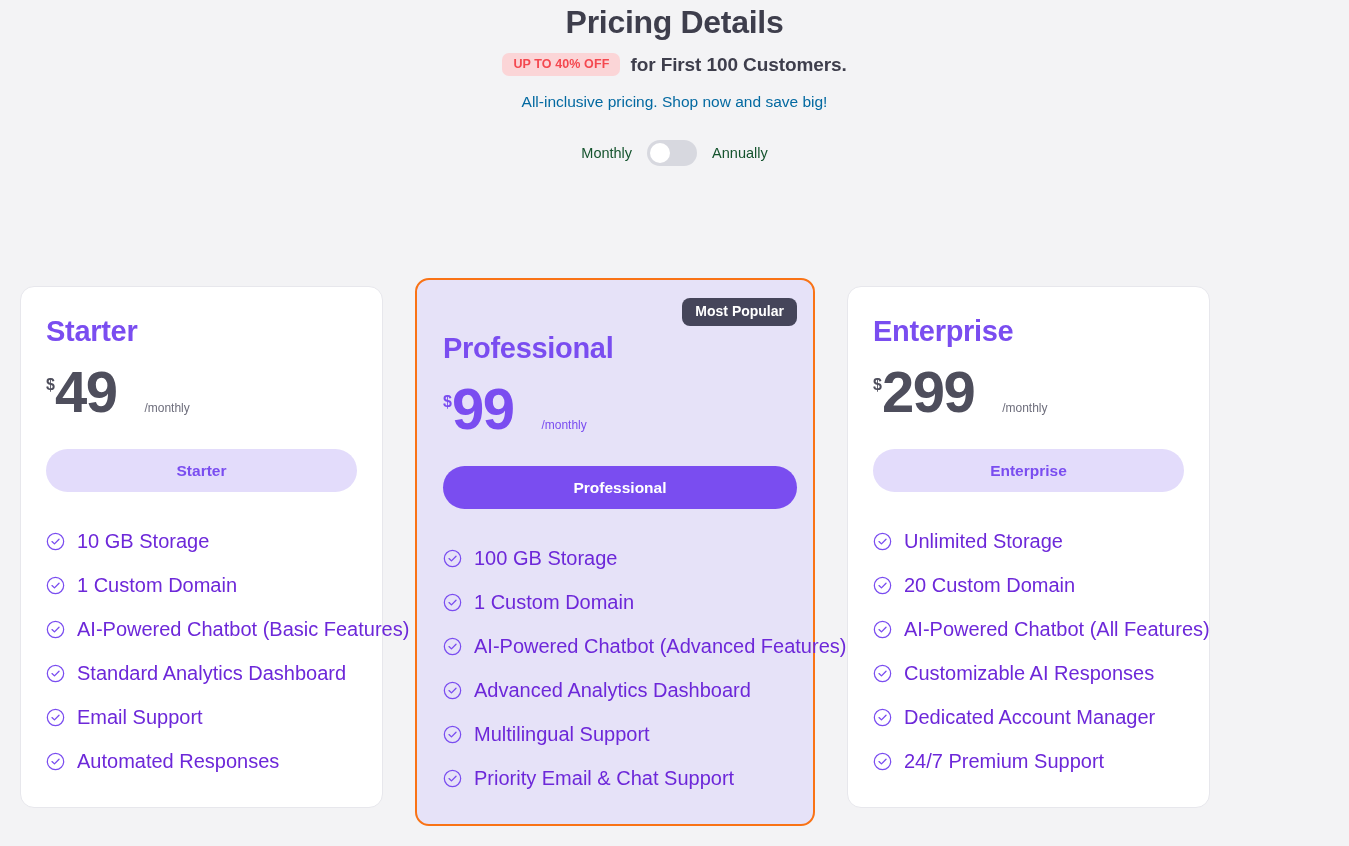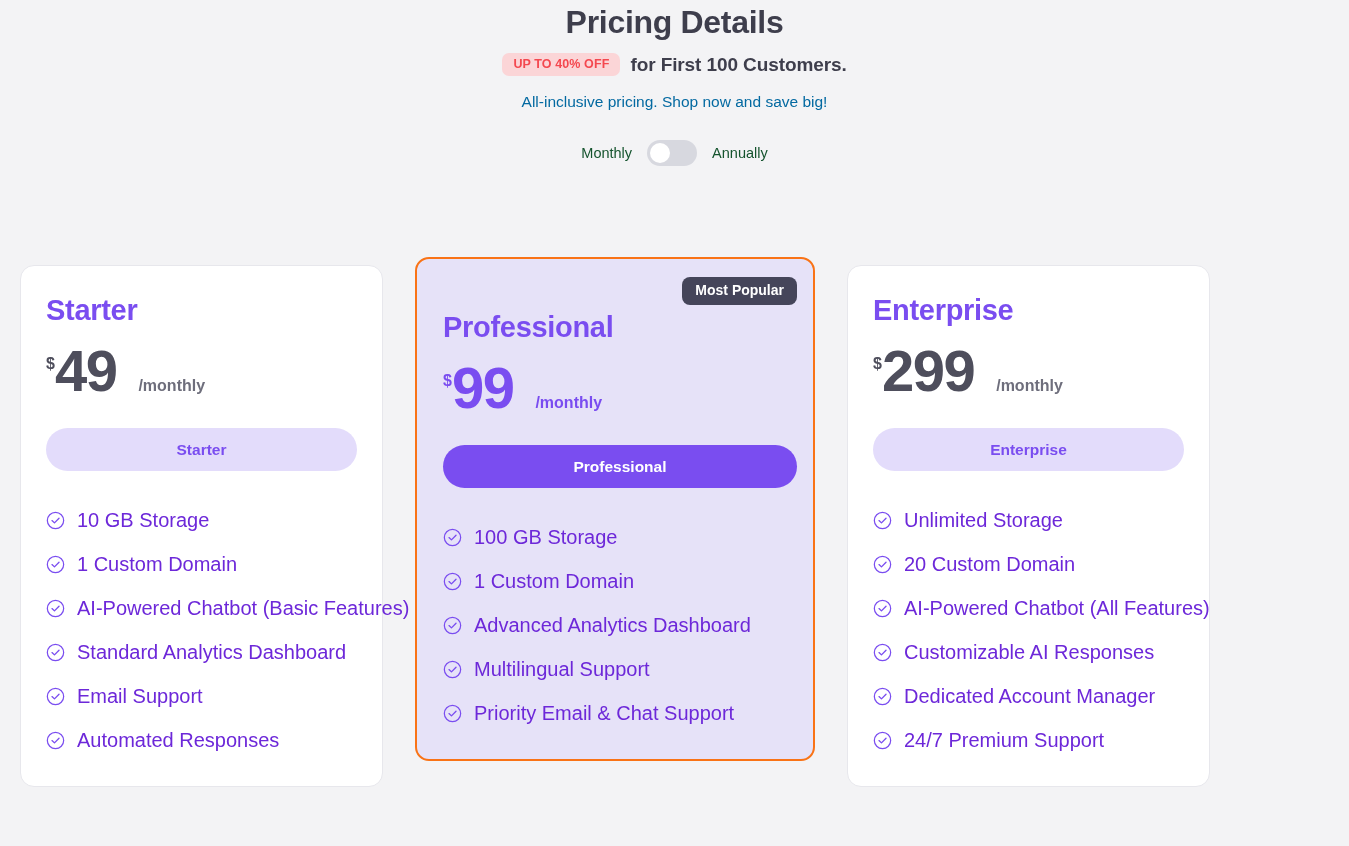--- a/index.html
+++ b/index.html
@@ -100,21 +100,21 @@
     left: 3px;
     width: 20px;
     height: 20px;
     background: #ffffff;
     border-radius: 50%;
   }
 
   
   .cards {
     position: absolute;
-    top: 265px;
+    top: 286px;
     left: 0;
     width: 1230px;
     display: flex;
     justify-content: center;
     align-items: flex-start;
     gap: 32px;
   }
 
   .card {
     width: 363px;
@@ -174,24 +174,23 @@
 
   .amount {
     font-size: 58px;
     font-weight: bold;
     color: #4e4e5c;
     letter-spacing: -1.5px;
     line-height: 58px;
   }
 
   .period {
-    font-size: 16px;
+    font-size: 12px;
     color: #6e6e7c;
-    margin-left: 22px;
-    font-weight: bold;
+    margin-left: 28px;
   }
 
   .card.featured .currency,
   .card.featured .amount { color: #7a4df0; }
   .card.featured .period { color: #7a4df0; }
 
   .cta {
     display: block;
     width: 100%;
     margin-top: 28px;
@@ -339,20 +338,27 @@
               <circle cx="10" cy="10" r="8.6" stroke="#7a4df0" stroke-width="1.3" fill="none"></circle>
               <path d="M6.3 10.1 L8.9 12.5 L13.7 7.6" stroke="#7a4df0" stroke-width="1.4" stroke-linecap="round" stroke-linejoin="round" fill="none"></path>
             </svg>
             <span class="feature-text">1 Custom Domain</span>
           </li>
           <li class="feature">
             <svg class="check-icon" viewBox="0 0 20 20" fill="none">
               <circle cx="10" cy="10" r="8.6" stroke="#7a4df0" stroke-width="1.3" fill="none"></circle>
               <path d="M6.3 10.1 L8.9 12.5 L13.7 7.6" stroke="#7a4df0" stroke-width="1.4" stroke-linecap="round" stroke-linejoin="round" fill="none"></path>
             </svg>
+            <span class="feature-text">AI-Powered Chatbot (Advanced Features)</span>
+          </li>
+          <li class="feature">
+            <svg class="check-icon" viewBox="0 0 20 20" fill="none">
+              <circle cx="10" cy="10" r="8.6" stroke="#7a4df0" stroke-width="1.3" fill="none"></circle>
+              <path d="M6.3 10.1 L8.9 12.5 L13.7 7.6" stroke="#7a4df0" stroke-width="1.4" stroke-linecap="round" stroke-linejoin="round" fill="none"></path>
+            </svg>
             <span class="feature-text">Advanced Analytics Dashboard</span>
           </li>
           <li class="feature">
             <svg class="check-icon" viewBox="0 0 20 20" fill="none">
               <circle cx="10" cy="10" r="8.6" stroke="#7a4df0" stroke-width="1.3" fill="none"></circle>
               <path d="M6.3 10.1 L8.9 12.5 L13.7 7.6" stroke="#7a4df0" stroke-width="1.4" stroke-linecap="round" stroke-linejoin="round" fill="none"></path>
             </svg>
             <span class="feature-text">Multilingual Support</span>
           </li>
           <li class="feature">

